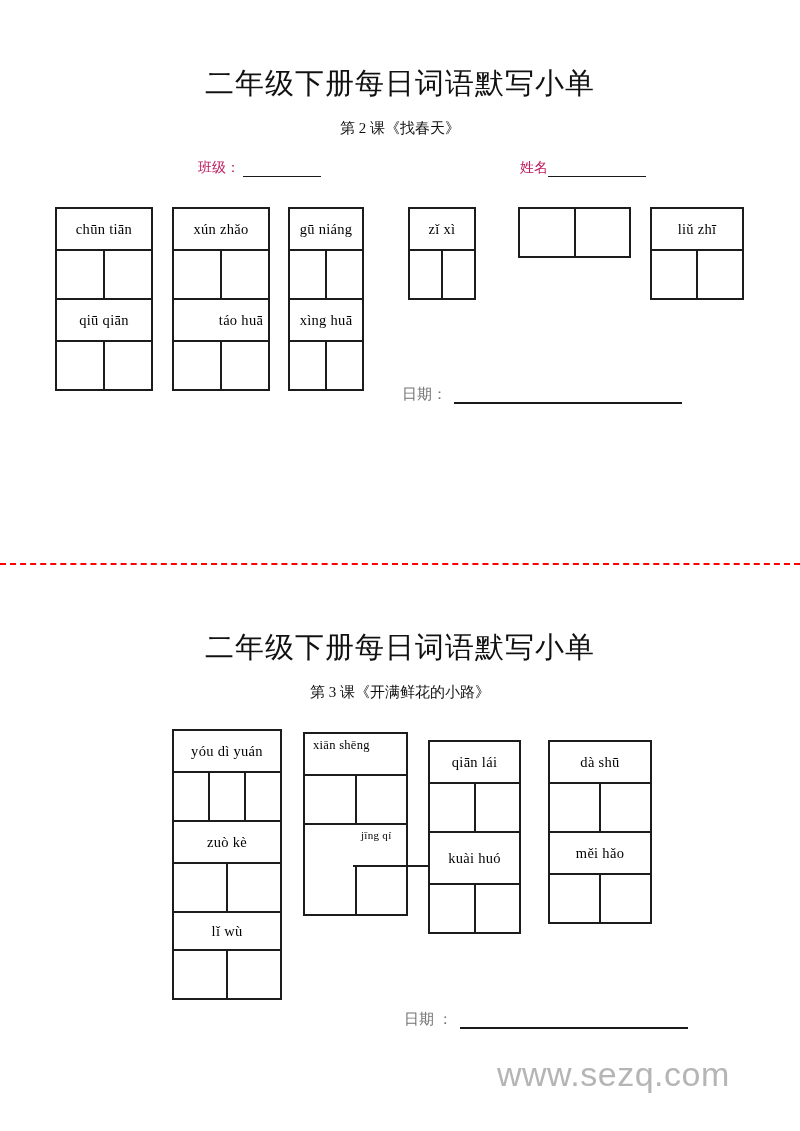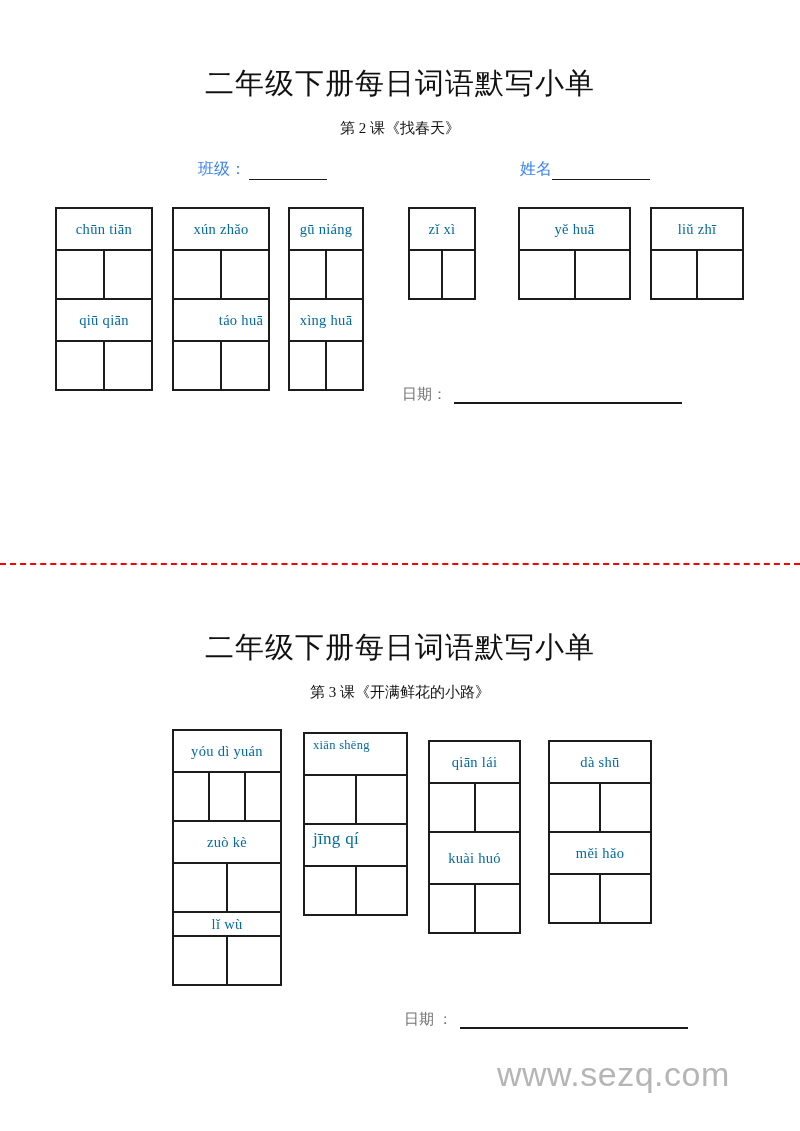--- a/index.html
+++ b/index.html
@@ -54,25 +54,25 @@
   }
 
   
   .meta-row {
     position: relative;
     height: 30px;
     margin-top: 21px;
   }
   .meta-field {
     position: absolute;
-    font-size: 16px;
+    font-size: 14px;
     white-space: nowrap;
     display: flex;
     align-items: flex-end;
-    color: #3b82f6;
+    color: #be185d;
     justify-content: center;
   }
   .meta-field.class-field { left: 198px; top: 0; }
   .meta-field.name-field  { left: 520px; top: 0; }
   .meta-blank {
     display: inline-block;
     border-bottom: 1.6px solid #1a1a1a;
     height: 15px;
     margin-left: 3px;
   }
@@ -98,21 +98,21 @@
   .card + .card { border-top-width: 0; }
   .pinyin {
     box-sizing: border-box;
     width: 100%;
     display: flex;
     align-items: center;
     justify-content: center;
     font-size: 14.5px;
     white-space: nowrap;
     letter-spacing: 0.3px;
-    color: #0369a1;
+    color: #000000;
     border-bottom: 2px solid #1c1c1c;
   }
   .write-row {
     display: flex;
     width: 100%;
     box-sizing: border-box;
   }
   .write-cell {
     box-sizing: border-box;
     flex: 1 1 0;
@@ -232,21 +232,20 @@
           <div class="card">
             <div class="pinyin" style="height: 42px;">zǐ     xì</div>
             <div class="write-row" style="height: 47px;">
               <div class="write-cell"></div>
               <div class="write-cell"></div>
             </div>
           </div>
         </div>
         <div class="col" style="left: 518px; top: 0px; width: 113px;">
           <div class="card">
-            <div class="pinyin" style="height: 42px;">yě     huā</div>
             <div class="write-row" style="height: 47px;">
               <div class="write-cell"></div>
               <div class="write-cell"></div>
             </div>
           </div>
         </div>
         <div class="col" style="left: 650px; top: 0px; width: 94px;">
           <div class="card">
             <div class="pinyin" style="height: 42px;">liǔ zhī</div>
             <div class="write-row" style="height: 47px;">
@@ -280,37 +279,37 @@
             </div>
           </div>
           <div class="card">
             <div class="pinyin" style="height: 42px;">zuò kè</div>
             <div class="write-row" style="height: 47px;">
               <div class="write-cell"></div>
               <div class="write-cell"></div>
             </div>
           </div>
           <div class="card">
-            <div class="pinyin" style="height: 24px;">lǐ      wù</div>
+            <div class="pinyin" style="height: 38px;">lǐ      wù</div>
             <div class="write-row" style="height: 47px;">
               <div class="write-cell"></div>
               <div class="write-cell"></div>
             </div>
           </div>
         </div>
         <div class="col" style="left: 303px; top: 3px; width: 105px;">
           <div class="card">
             <div class="pinyin" style="height: 42px; font-size: 12.5px; align-items: flex-start; padding-top: 4px; justify-content: flex-start; padding-left: 8px;">xiān shēng</div>
             <div class="write-row" style="height: 47px;">
               <div class="write-cell"></div>
               <div class="write-cell"></div>
             </div>
           </div>
           <div class="card">
-            <div class="pinyin" style="height: 42px; font-size: 17px; align-items: flex-start; padding-top: 4px; justify-content: flex-start; padding-left: 8px;">jīng  qí</div>
+            <div class="pinyin" style="height: 42px; font-size: 11px; align-items: flex-start; padding-top: 4px; justify-content: flex-start; padding-left: 8px; margin-left: 48px;">jīng  qí</div>
             <div class="write-row" style="height: 47px;">
               <div class="write-cell"></div>
               <div class="write-cell"></div>
             </div>
           </div>
         </div>
         <div class="col" style="left: 428px; top: 11px; width: 93px;">
           <div class="card">
             <div class="pinyin" style="height: 42px;">qiān lái</div>
             <div class="write-row" style="height: 47px;">

